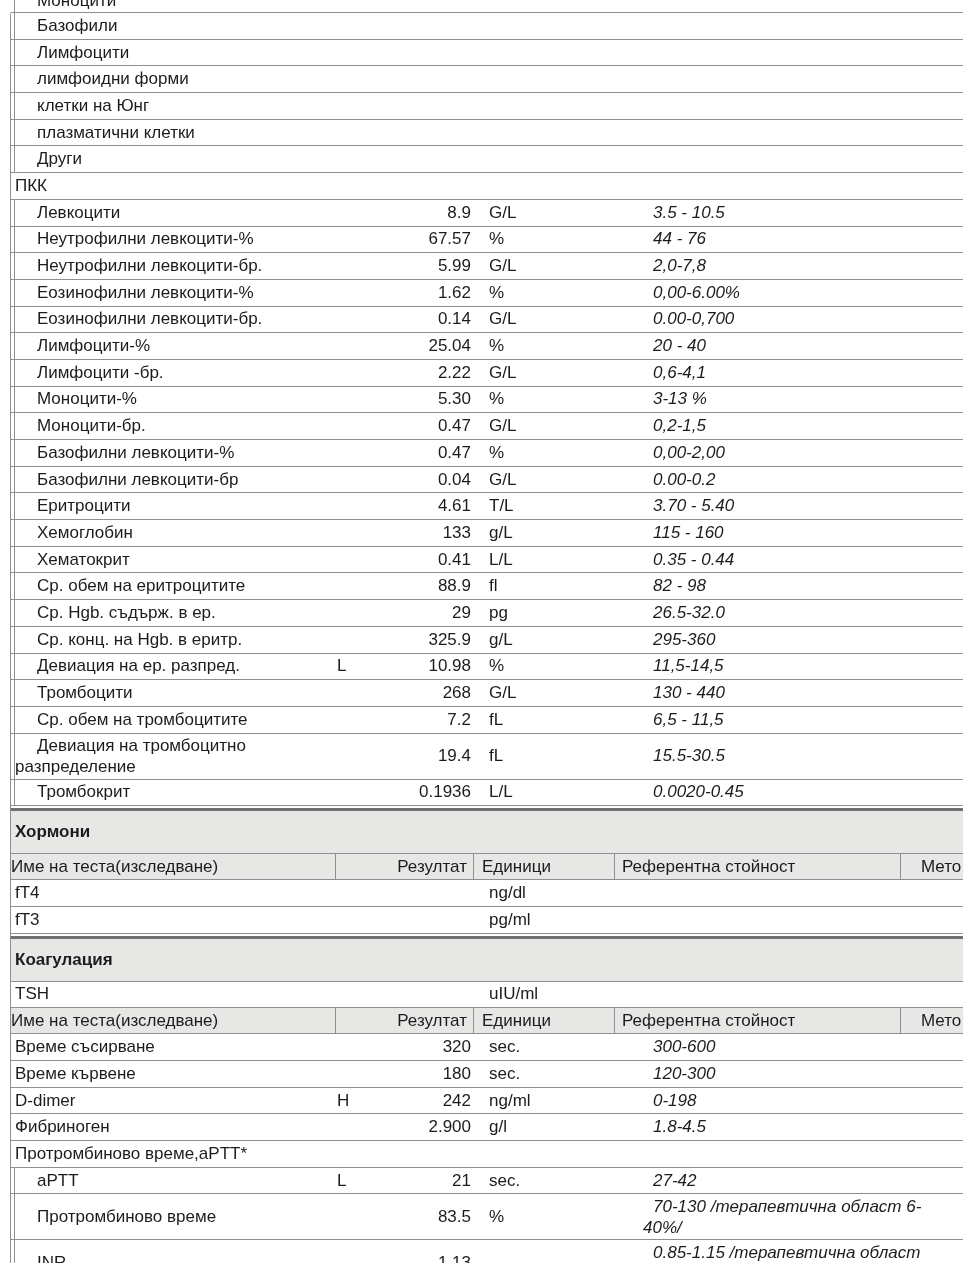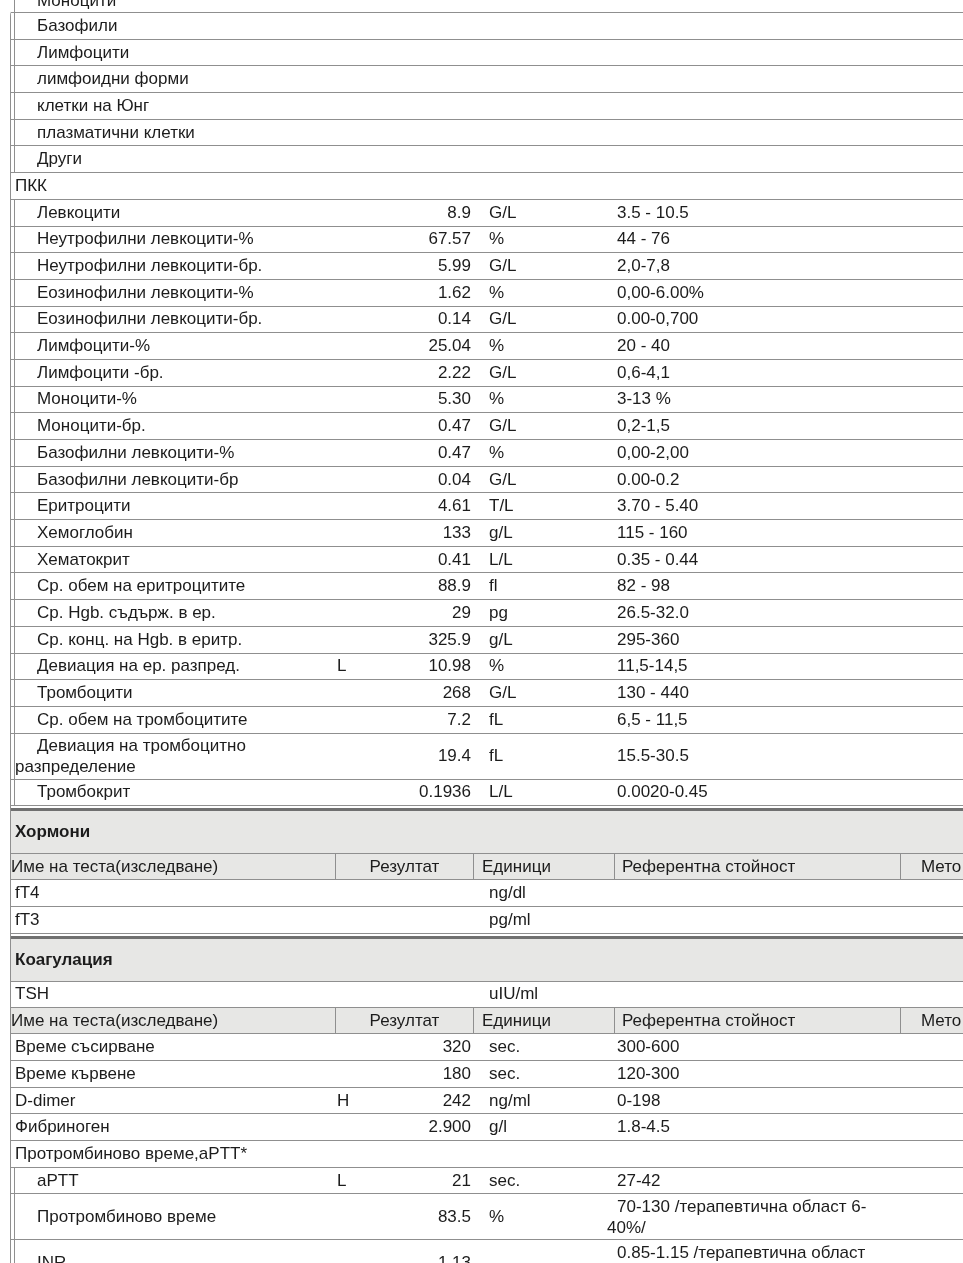--- a/index.html
+++ b/index.html
@@ -40,43 +40,43 @@
   .row.indent::before{
     content:"";position:absolute;left:3px;top:0;bottom:0;width:1px;background:var(--border);
   }
   .row.wrapname .name{
     left:4px !important;width:305px;white-space:normal;text-indent:22px;line-height:1.25;
   }
   .flag{position:absolute;left:326px;top:50%;transform:translateY(-50%);}
   .result{position:absolute;left:330px;width:130px;text-align:right;top:50%;transform:translateY(-50%);}
   .unit{position:absolute;left:478px;top:50%;transform:translateY(-50%);white-space:nowrap;}
   .ref{
-    position:absolute;left:596px;width:292px;top:50%;transform:translateY(-50%);
-    text-indent:10px;line-height:1.25;
+    position:absolute;left:632px;width:292px;top:50%;transform:translateY(-50%);
+    text-indent:10px;line-height:1.25;font-style:italic;
   }
   .row.section{
     background:var(--headbg);
     font-weight:bold;
     border-top:3px solid var(--thick);
     margin-top:2px;
     height:46px;
   }
   .row.cols{
     background:var(--headbg);
     display:flex;
     height:26px;
   }
   .row.cols .c{
     box-sizing:border-box;height:100%;
     border-right:1px solid var(--border);
     padding:3px 6px 0 6px;
     overflow:hidden;white-space:nowrap;
   }
   .row.cols .c1{width:325px;padding-left:0;}
-  .row.cols .c2{width:138px;text-align:center;}
+  .row.cols .c2{width:138px;text-align:right;}
   .row.cols .c3{width:141px;padding-left:8px;}
   .row.cols .c4{width:286px;padding-left:7px;}
   .row.cols .c5{flex:1;border-right:none;padding-left:20px;}
   .table-end{height:4px;background:#9c9c9c;border-bottom:1px solid var(--border);}
 </style>
 </head>
 <body>
 
 <div class="report-wrap">
   <div class="lab-table">

